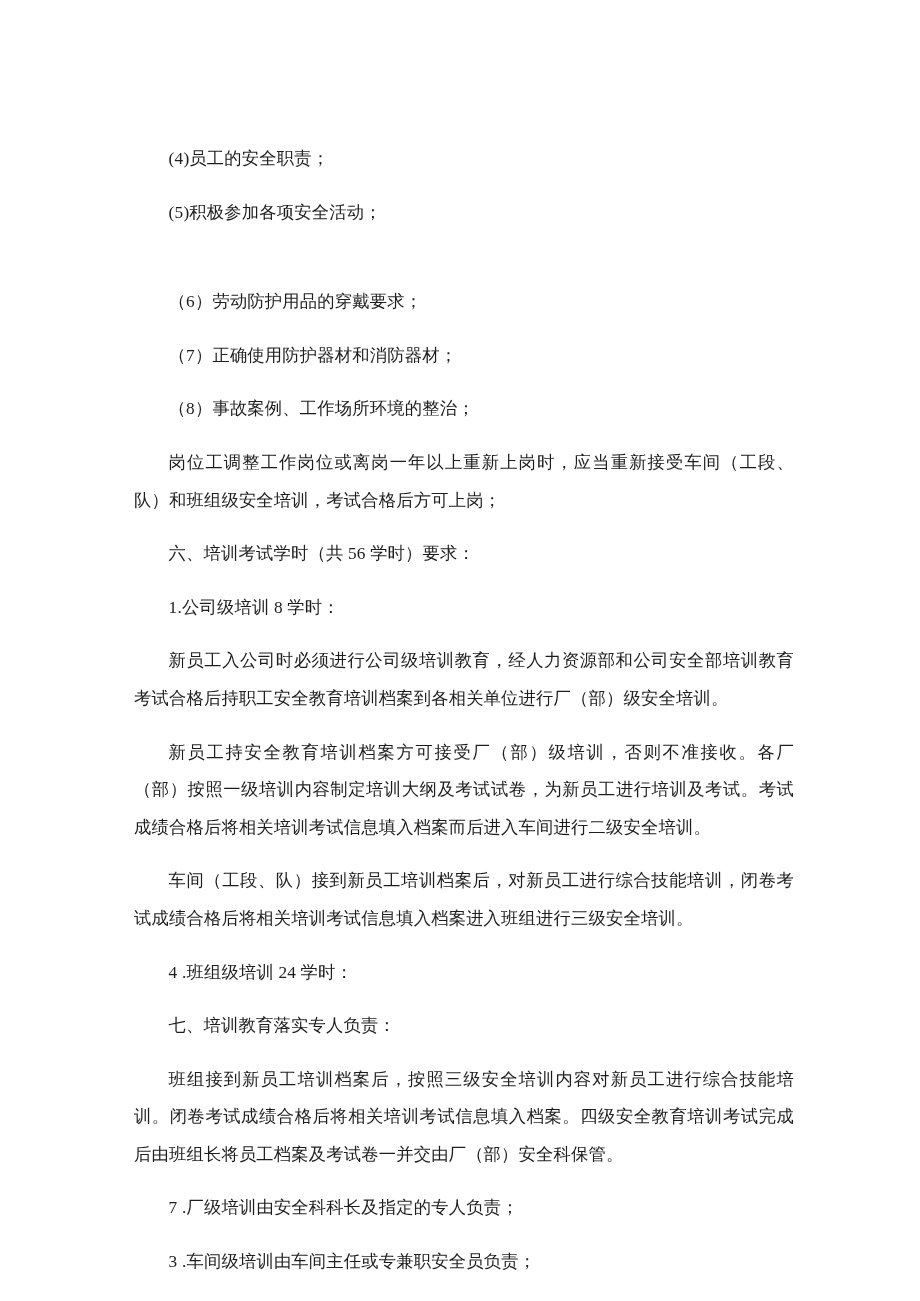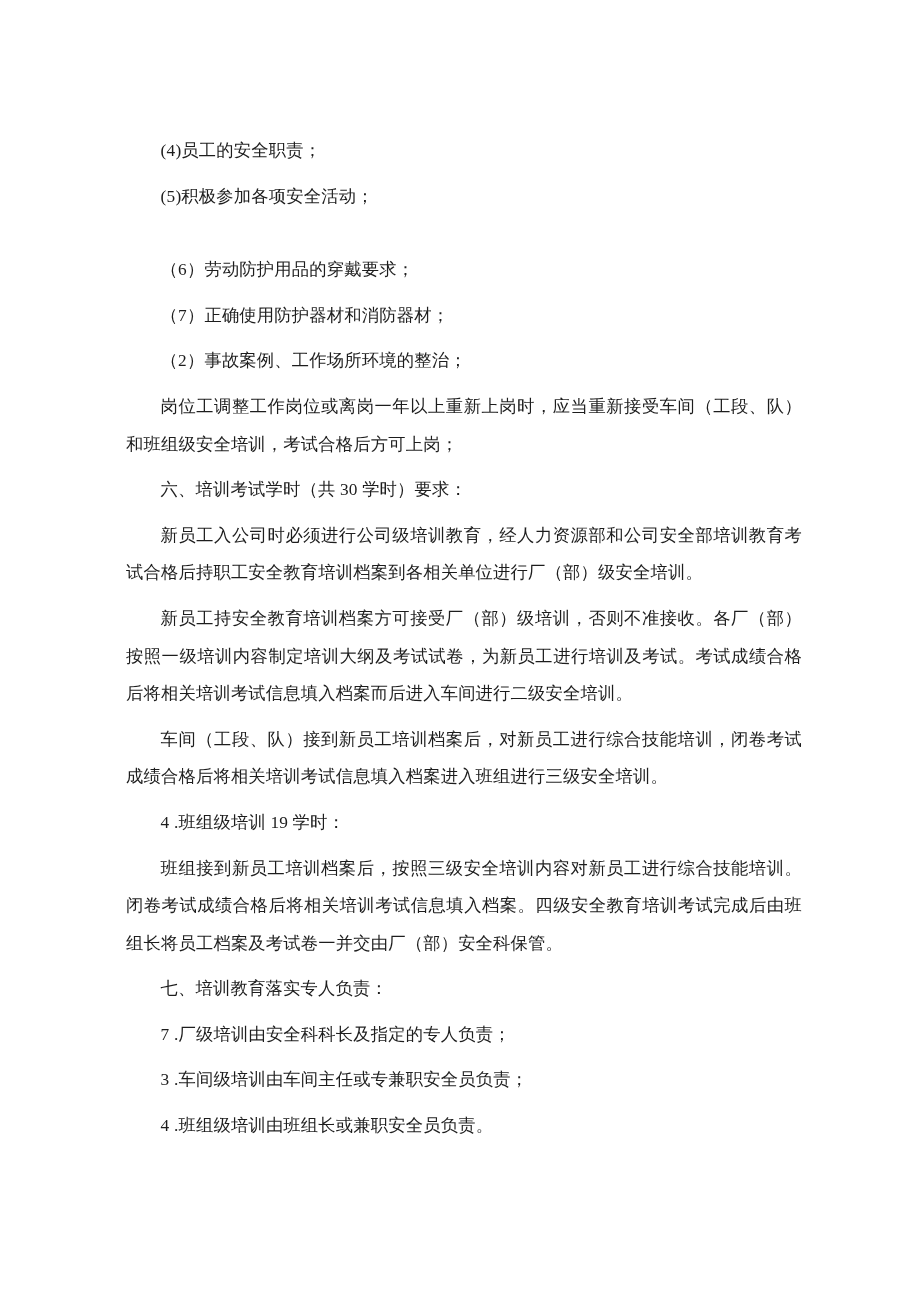--- a/index.html
+++ b/index.html
@@ -22,46 +22,47 @@
     top: 124px;
     width: 692px;
     font-family: "Liberation Serif", "DejaVu Serif", serif;
     font-size: 17.3px;
     line-height: 37.6px;
     color: #1d1d1d;
     text-align: justify;
     letter-spacing: 0.2px;
   }
   .para {
-    margin: 8px;
+    margin: 16px;
     padding: 0;
     text-indent: 2em;
     word-break: break-all;
   }
   .para.blank {
     height: 20px;
     text-indent: 0;
   }
 </style>
 </head>
 <body style="background: rgb(255, 255, 255);">
 
 <div class="page">
   <div class="doc-body" id="doc-body" style="color: rgb(29, 29, 29);">
       <p class="para">(4)员工的安全职责；</p>
       <p class="para">(5)积极参加各项安全活动；</p>
       <p class="para blank"></p>
       <p class="para">（6）劳动防护用品的穿戴要求；</p>
       <p class="para">（7）正确使用防护器材和消防器材；</p>
-      <p class="para">（2）事故案例、工作场所环境的整治；</p>
+      <p class="para">（8）事故案例、工作场所环境的整治；</p>
       <p class="para">岗位工调整工作岗位或离岗一年以上重新上岗时，应当重新接受车间（工段、队）和班组级安全培训，考试合格后方可上岗；</p>
-      <p class="para">六、培训考试学时（共 30 学时）要求：</p>
+      <p class="para">六、培训考试学时（共 56 学时）要求：</p>
+      <p class="para">1.公司级培训 8 学时：</p>
       <p class="para">新员工入公司时必须进行公司级培训教育，经人力资源部和公司安全部培训教育考试合格后持职工安全教育培训档案到各相关单位进行厂（部）级安全培训。</p>
       <p class="para">新员工持安全教育培训档案方可接受厂（部）级培训，否则不准接收。各厂（部）按照一级培训内容制定培训大纲及考试试卷，为新员工进行培训及考试。考试成绩合格后将相关培训考试信息填入档案而后进入车间进行二级安全培训。</p>
       <p class="para">车间（工段、队）接到新员工培训档案后，对新员工进行综合技能培训，闭卷考试成绩合格后将相关培训考试信息填入档案进入班组进行三级安全培训。</p>
-      <p class="para">4 .班组级培训 19 学时：</p>
+      <p class="para">4 .班组级培训 24 学时：</p>
+      <p class="para">七、培训教育落实专人负责：</p>
       <p class="para">班组接到新员工培训档案后，按照三级安全培训内容对新员工进行综合技能培训。闭卷考试成绩合格后将相关培训考试信息填入档案。四级安全教育培训考试完成后由班组长将员工档案及考试卷一并交由厂（部）安全科保管。</p>
-      <p class="para">七、培训教育落实专人负责：</p>
       <p class="para">7 .厂级培训由安全科科长及指定的专人负责；</p>
       <p class="para">3 .车间级培训由车间主任或专兼职安全员负责；</p>
       <p class="para">4 .班组级培训由班组长或兼职安全员负责。</p>
     </div>
 </div>
 
 </body></html>

